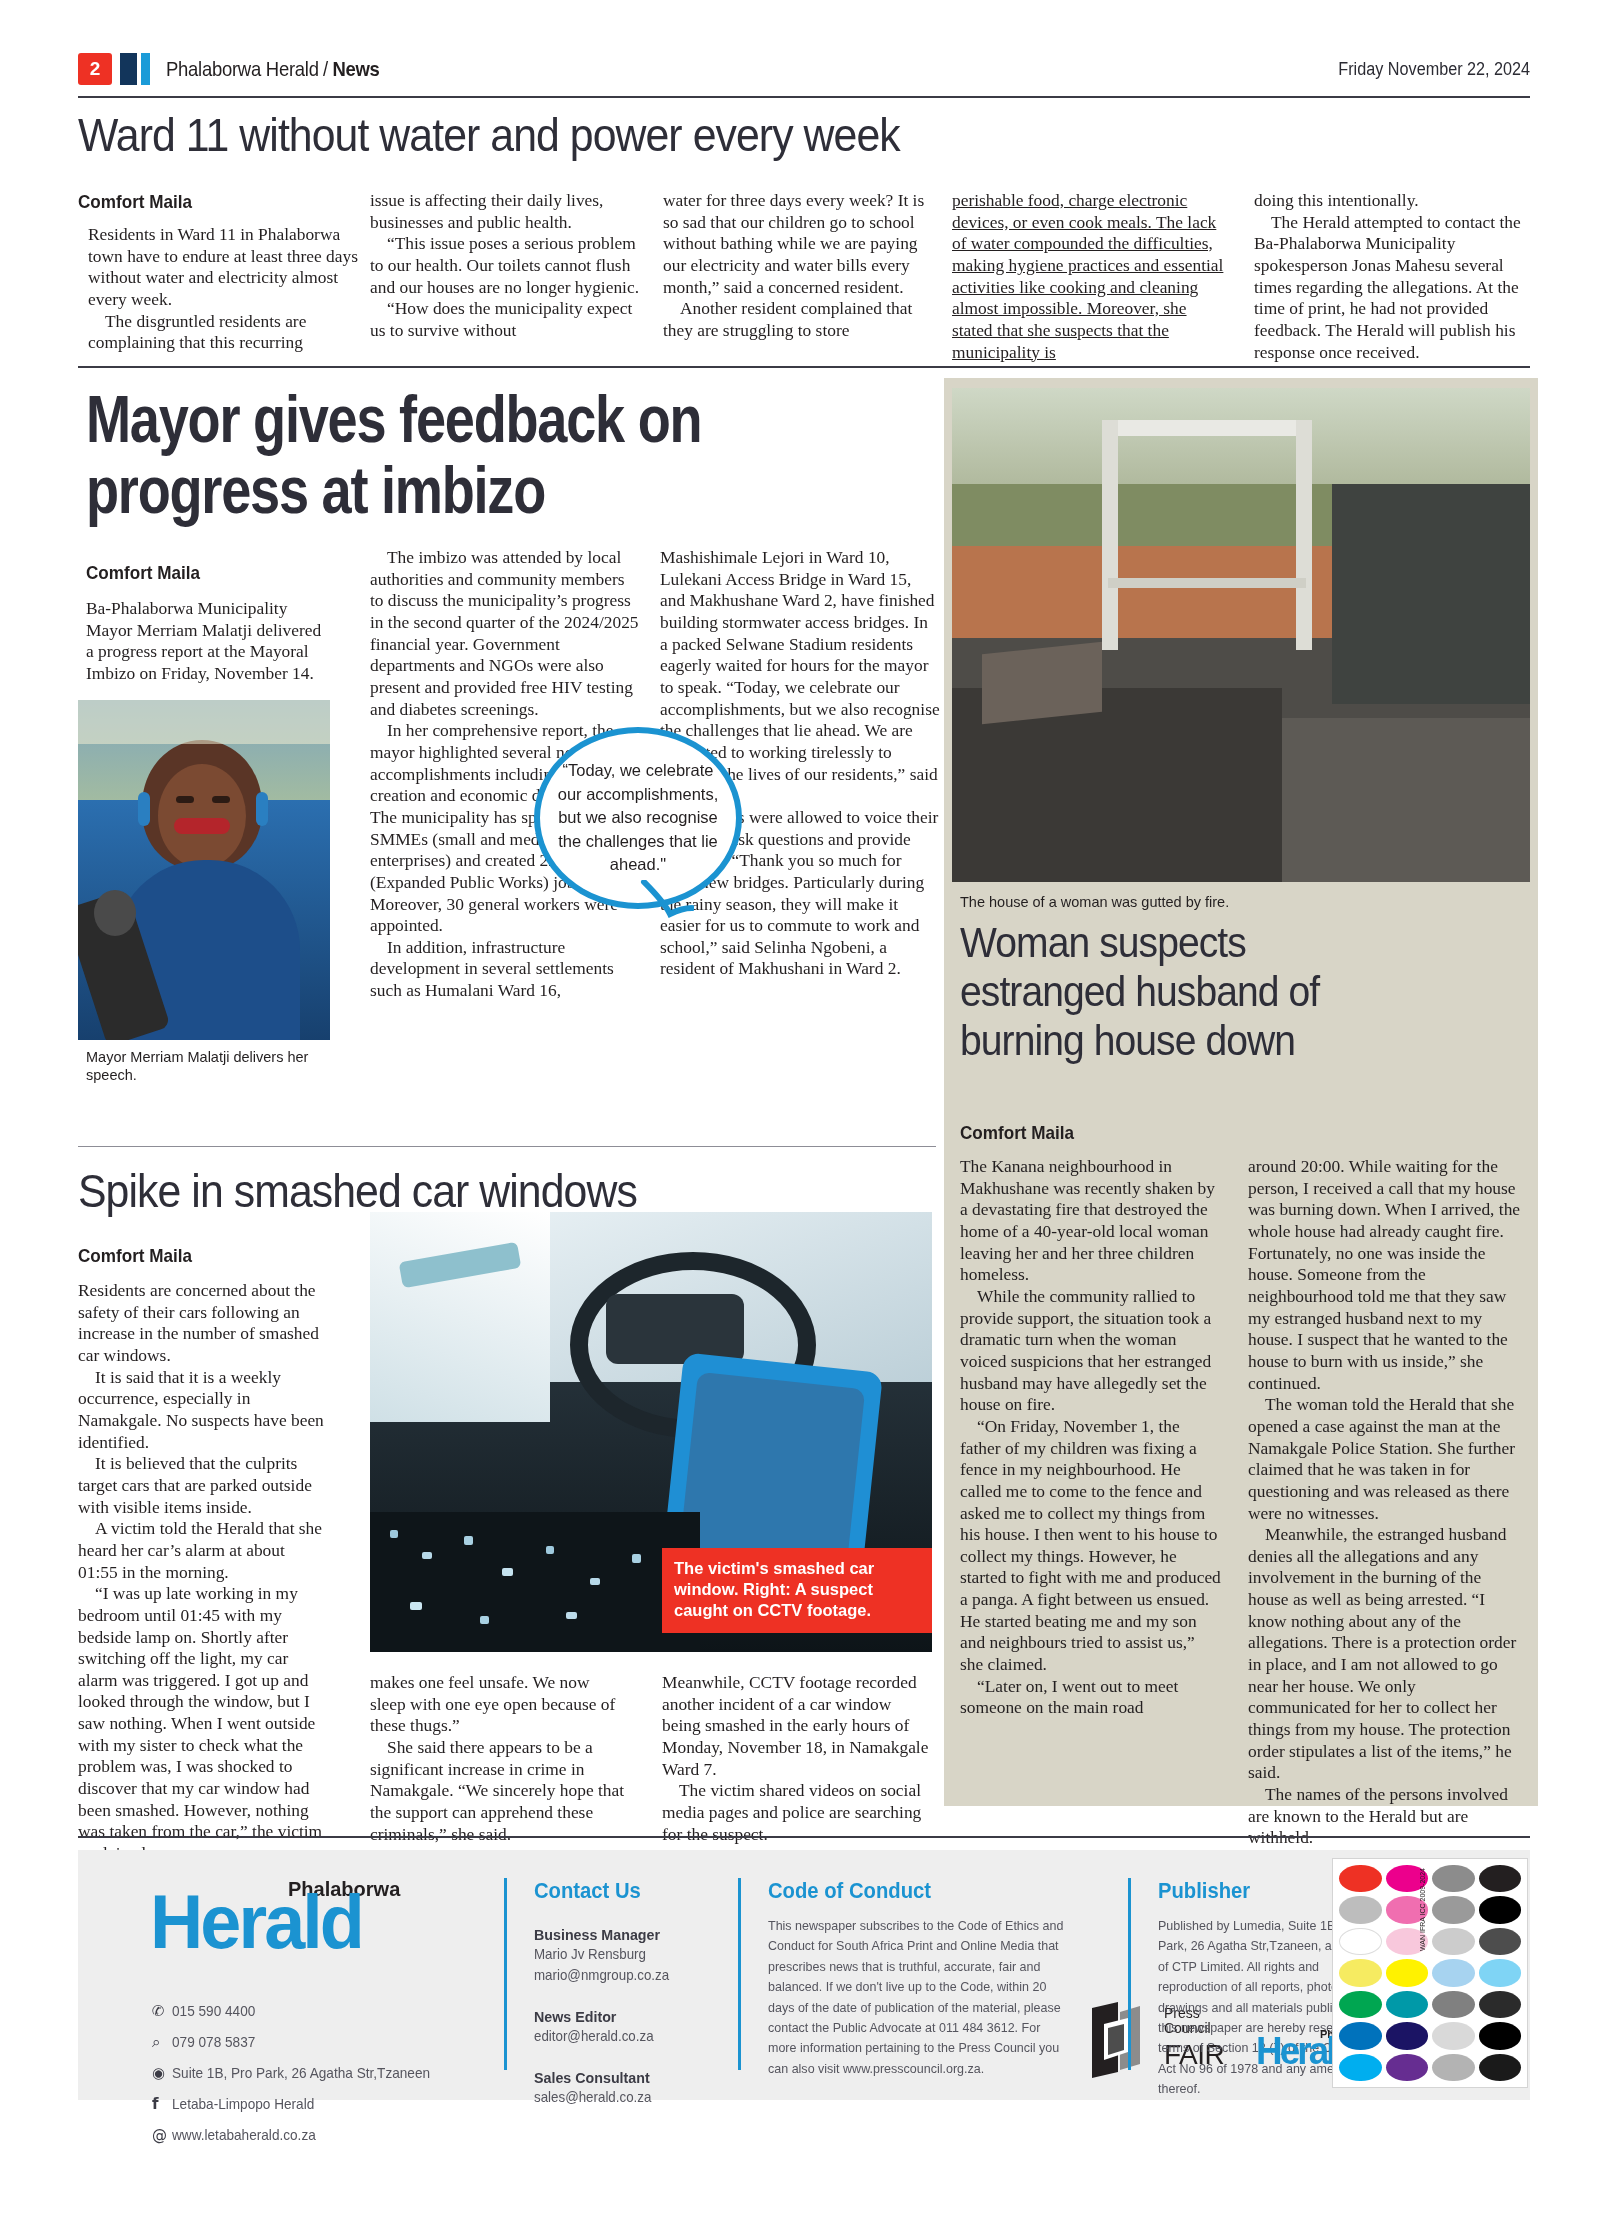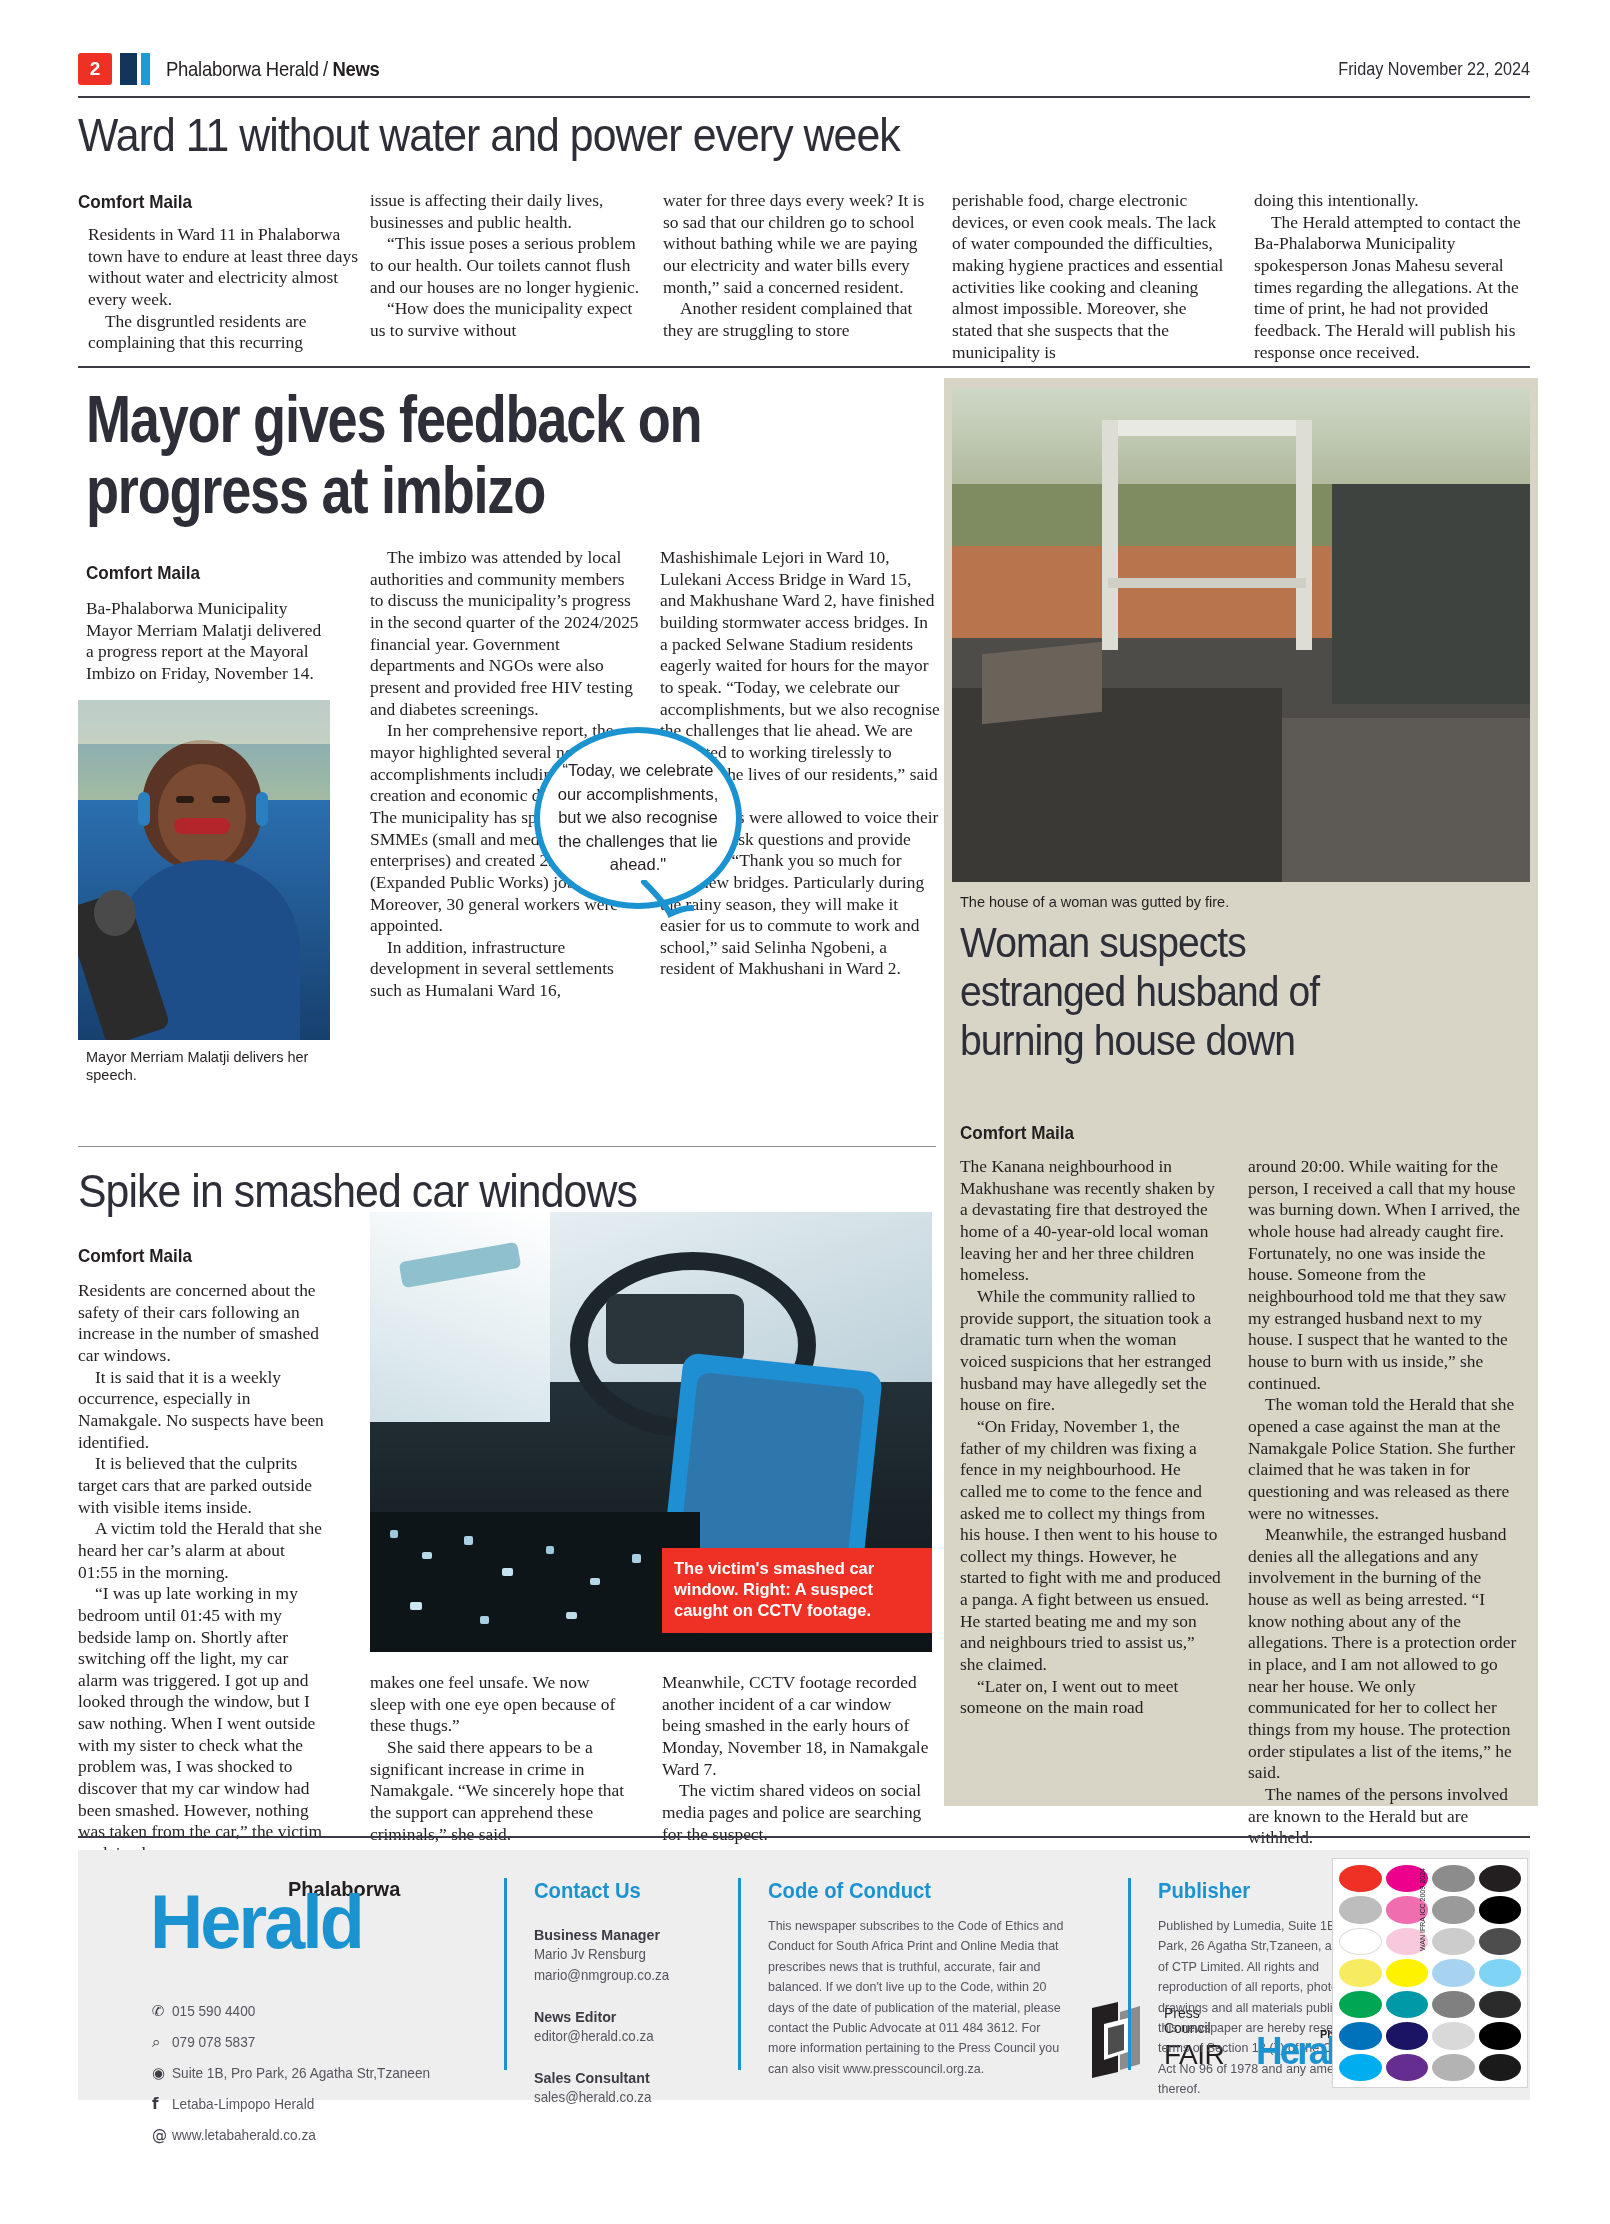--- a/index.html
+++ b/index.html
@@ -61,21 +61,21 @@
   }
   .rule-thin{background:#8d8d96;height:1px;position:absolute;}
   .rule-med{background:#3b3b45;height:2px;position:absolute;}
 
   
   #art1-head{position:absolute;left:78px;top:112px;width:1100px;font-size:46px;}
   #art1-byline{position:absolute;left:78px;top:191px;}
   #a1c1{position:absolute;left:88px;top:224px;width:275px;}
   #a1c2{position:absolute;left:370px;top:190px;width:277px;}
   #a1c3{position:absolute;left:663px;top:190px;width:273px;}
-  #a1c4{position:absolute;left:952px;top:190px;width:277px;}
+  #a1c4{position:absolute;left:952px;top:190px;width:277px;text-decoration:underline;}
   #a1c5{position:absolute;left:1254px;top:190px;width:285px;}
   #art1-rule{left:78px;top:368px;width:1452px;}
 
   
   #art2-head{position:absolute;left:86px;top:388px;width:880px;font-size:66px;}
   #art2-byline{position:absolute;left:86px;top:562px;}
   #a2c1{position:absolute;left:86px;top:598px;width:238px;}
   #a2c2{position:absolute;left:370px;top:547px;width:272px;}
   #a2c3{position:absolute;left:660px;top:547px;width:280px;}
 

